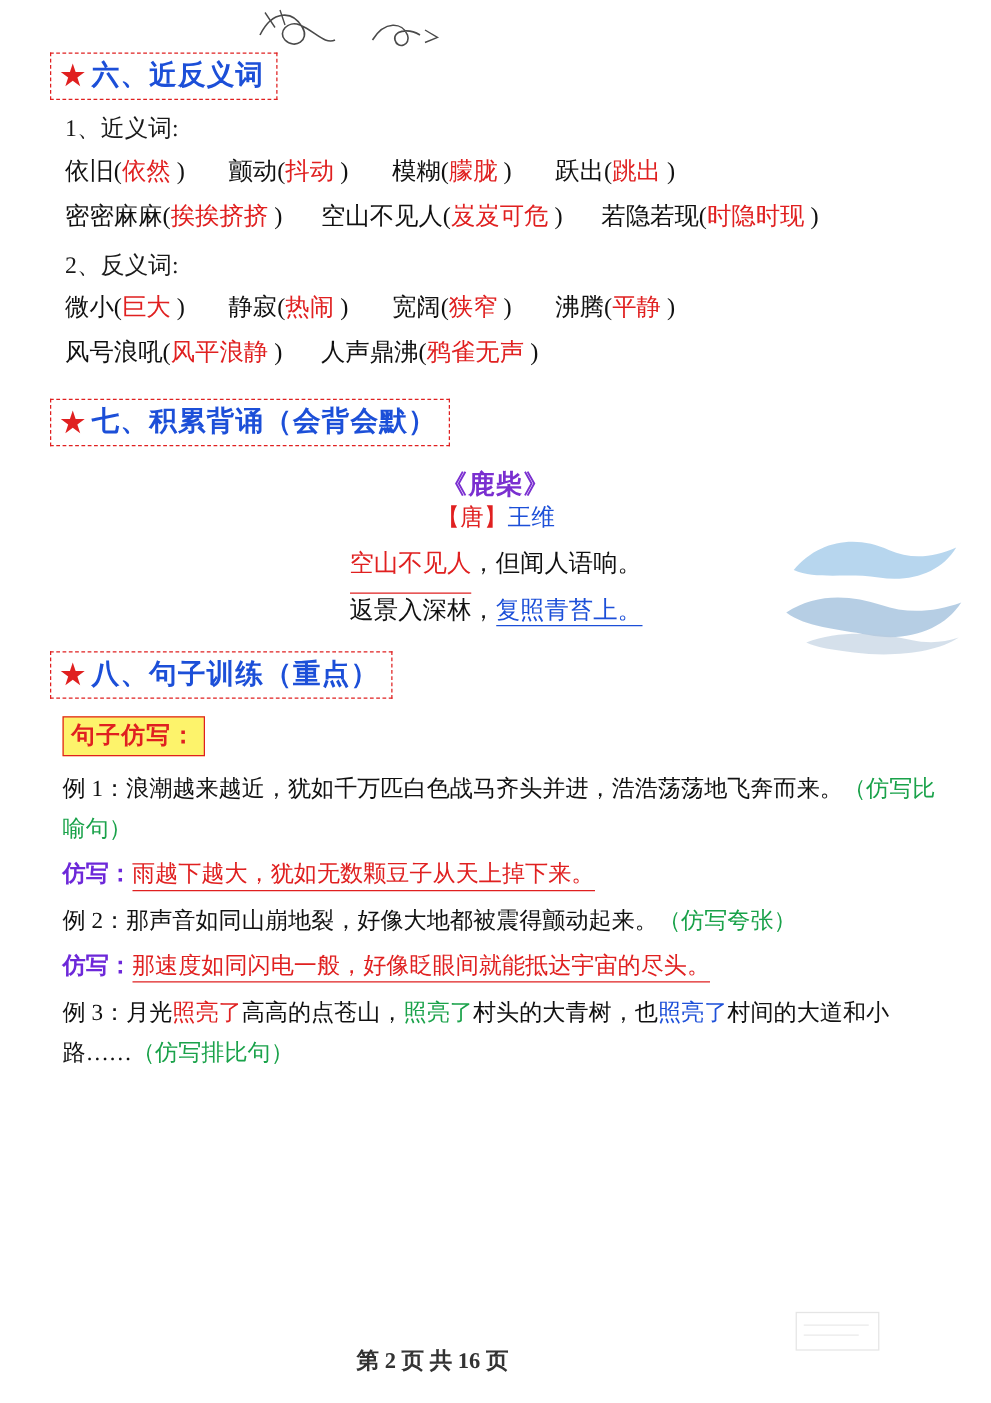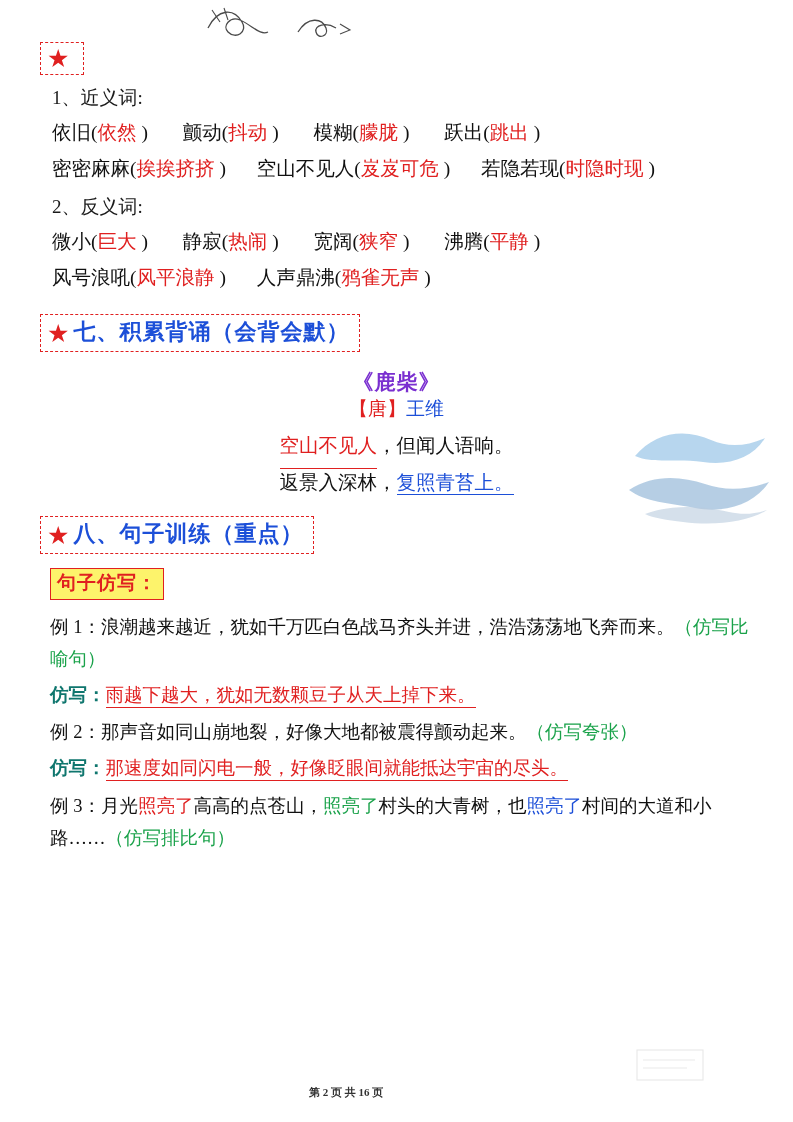--- a/index.html
+++ b/index.html
@@ -158,21 +158,21 @@
   }
   .ex .green {
     color: #1aa24a;
   }
   .fang {
     font-size: 18.5px;
     line-height: 1.72;
     margin: 4px 0 2px 10px;
   }
   .fang .tag {
-    color: #0f766e;
+    color: #6d28d9;
     font-weight: bold;
   }
   .fang .txt {
     color: #e02020;
     border-bottom: 1.2px solid #e02020;
     padding-bottom: 2px;
   }
   .hl-red {
     color: #e02020;
   }
@@ -182,21 +182,21 @@
   .hl-blue {
     color: #1c4fd8;
   }
 
   .footer {
     position: absolute;
     bottom: 22px;
     left: 0;
     width: 692px;
     text-align: center;
-    font-size: 11px;
+    font-size: 18px;
     color: #333;
     font-weight: bold;
   }
   .stamp {
     position: absolute;
     bottom: 40px;
     right: 88px;
     width: 70px;
     height: 34px;
     opacity: .25;
@@ -219,20 +219,21 @@
   <svg class="watercolor" viewBox="0 0 150 110">
     <path d="M10 38 C30 14, 60 10, 86 22 C104 30, 122 28, 140 20 C128 40, 104 48, 78 44 C52 40, 28 46, 10 38 Z" fill="#9fc8e8" opacity="0.75"></path>
     <path d="M4 72 C28 56, 56 58, 80 66 C100 73, 122 72, 144 64 C130 86, 100 96, 70 90 C44 85, 20 84, 4 72 Z" fill="#8fb3d6" opacity="0.65"></path>
     <path d="M20 96 C46 86, 78 88, 104 94 C118 97, 130 96, 142 92 C124 104, 90 108, 58 104 C42 102, 28 100, 20 96 Z" fill="#b9ccdd" opacity="0.6"></path>
   </svg>
 
   
   <div class="head-wrap" style="padding-top:42px;">
     <div class="section-head">
       <span class="star">★</span>
+      <span class="section-title">六、近反义词</span>
     </div>
   </div>
 
   <div class="sub-label">1、近义词:</div>
 
   <div class="wordline">
     <span class="pair">
       <span>依旧</span><span class="paren">(</span><span class="ans">依然</span><span class="paren"> )</span>
     </span>
     <span class="pair">

